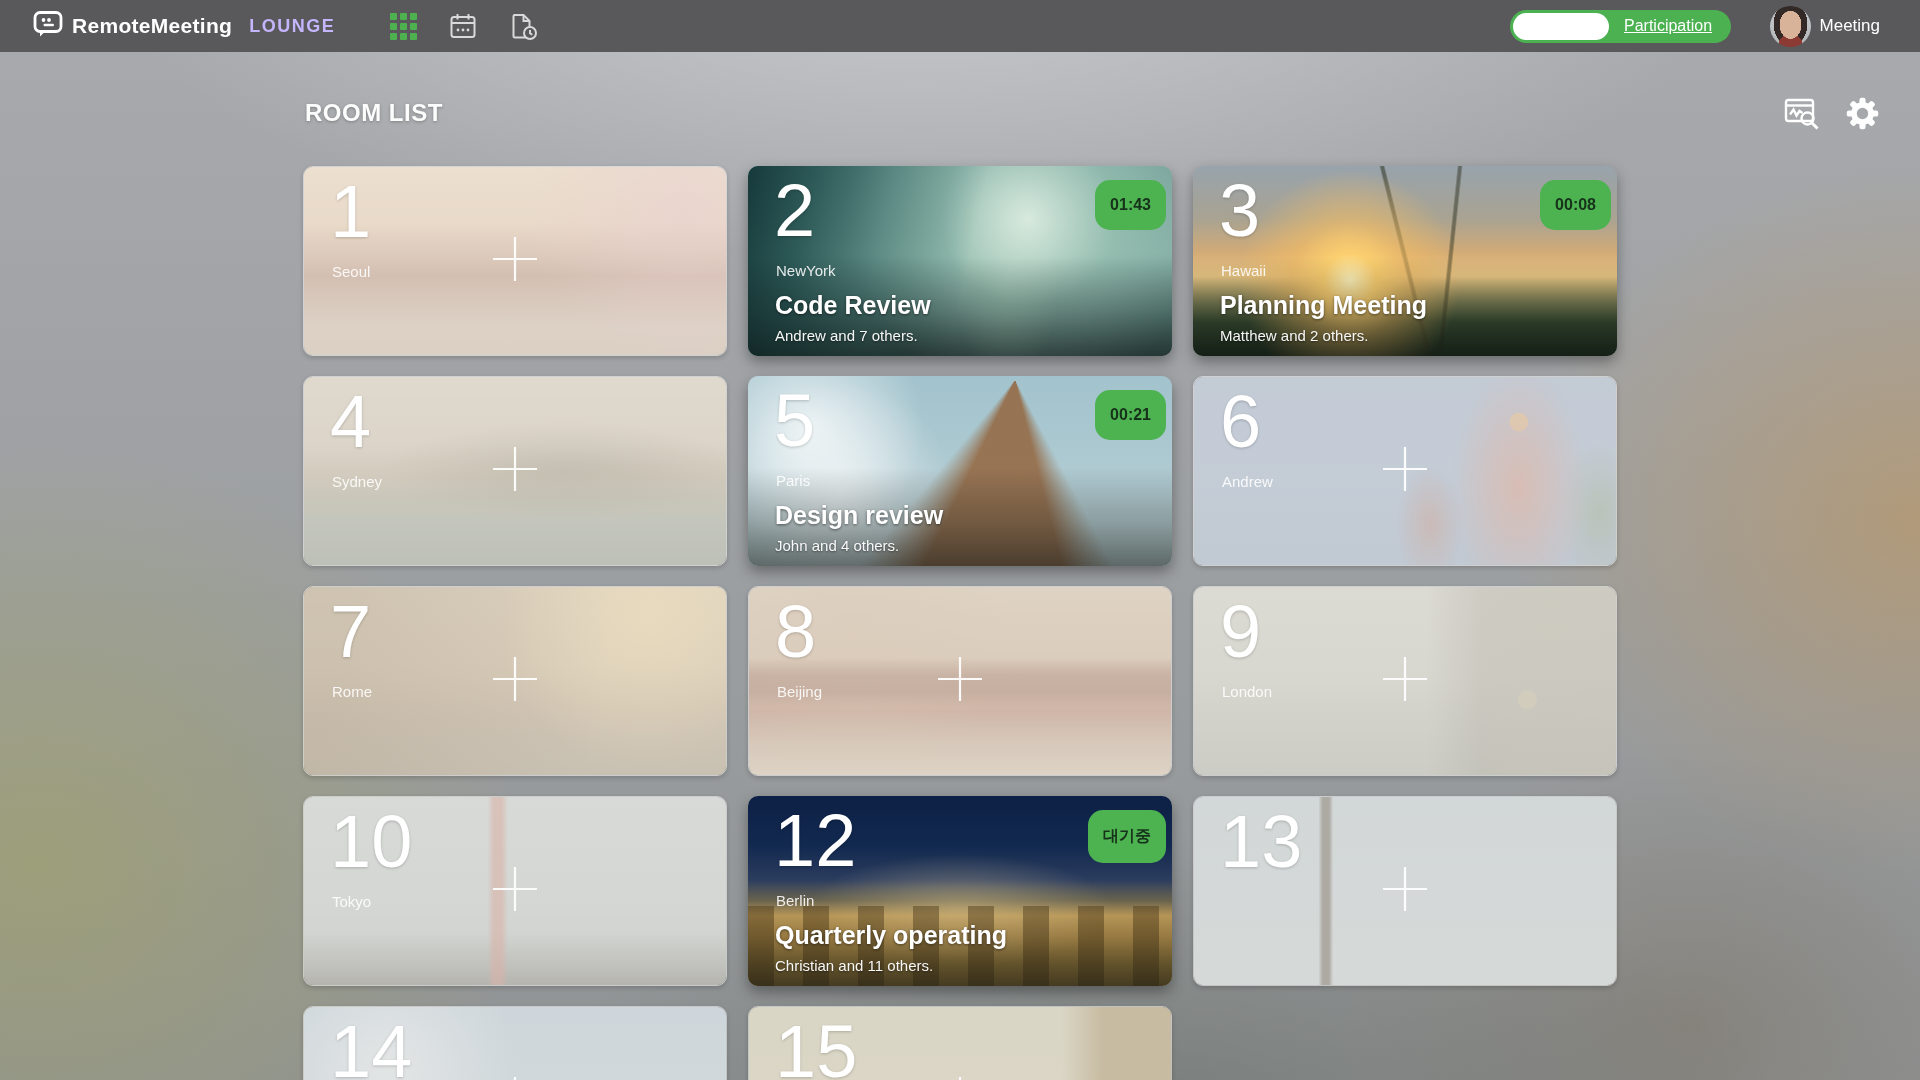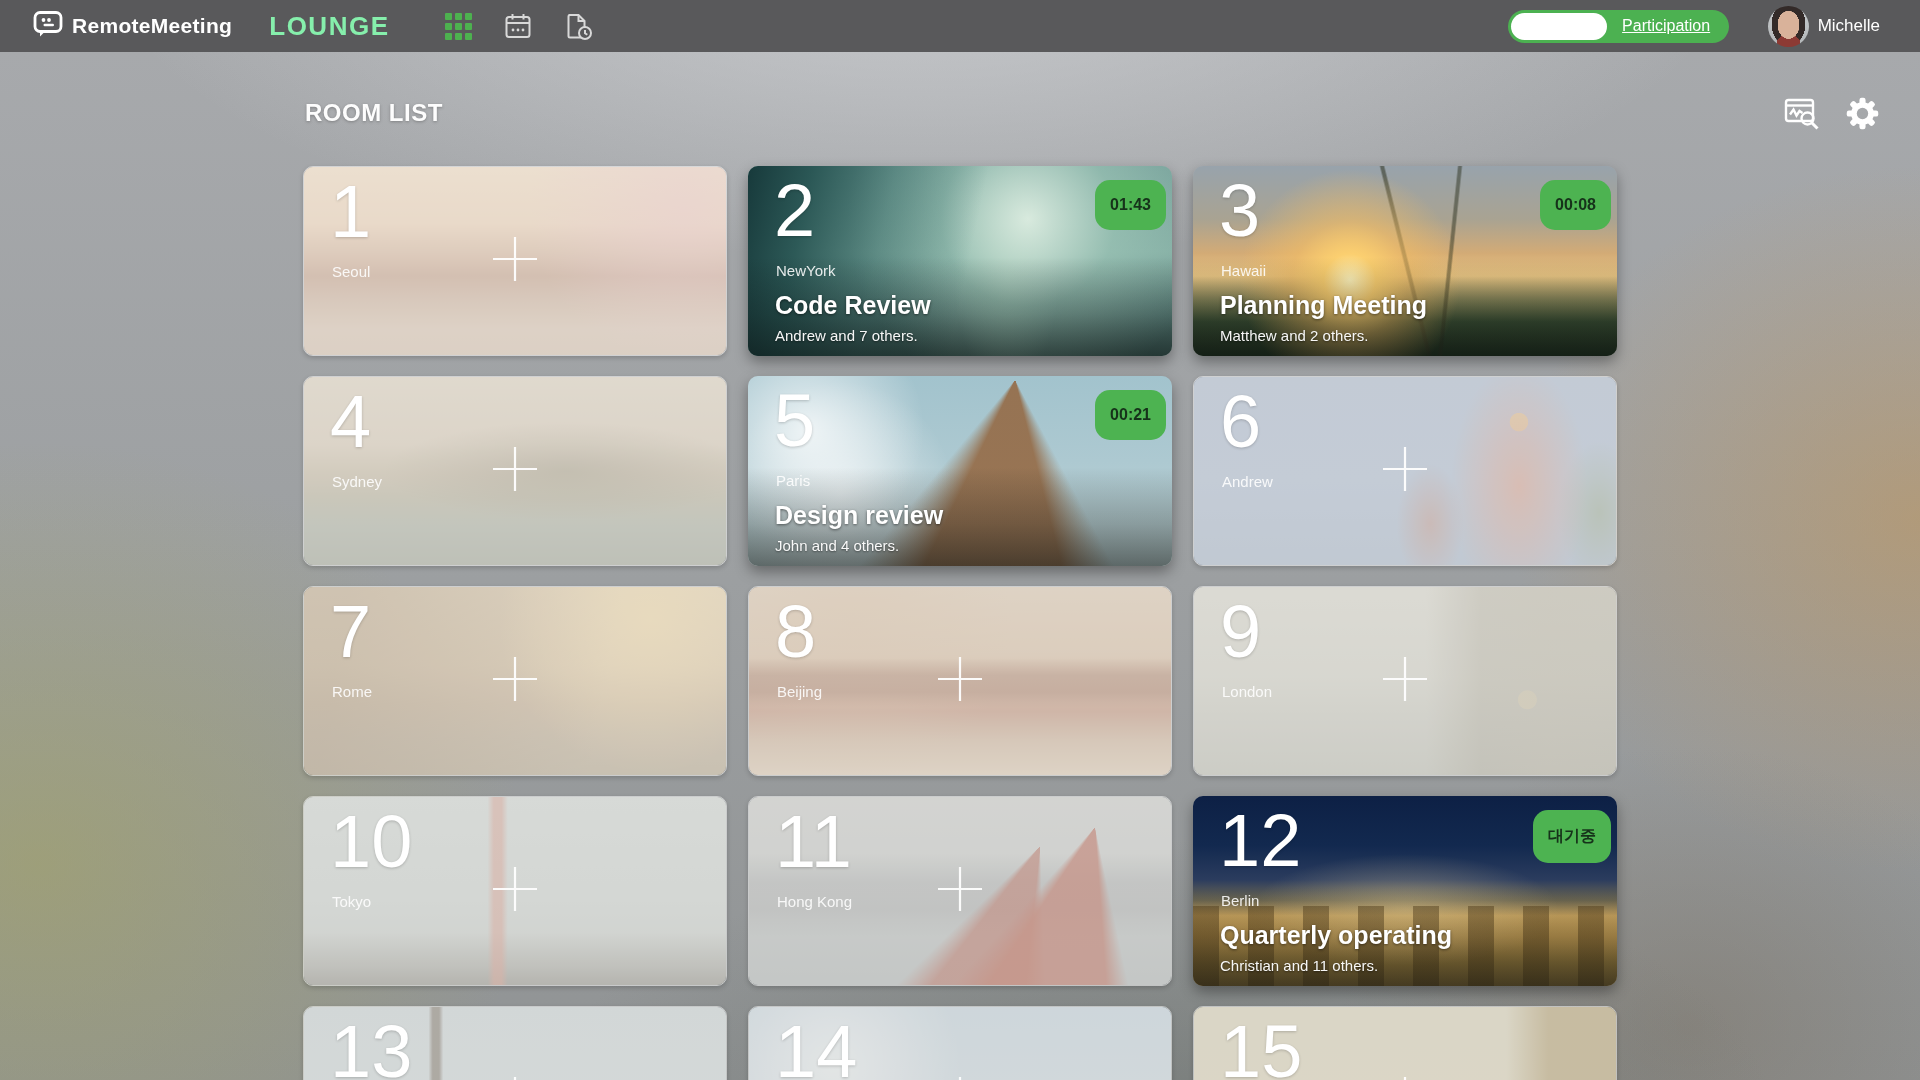--- a/index.html
+++ b/index.html
@@ -16,21 +16,21 @@
       linear-gradient(180deg,#a8aaad 0%,#9da0a2 50%,#909394 100%);
   }
 
   
   .topbar{
     position:absolute; top:0; left:0; right:0; height:52px;
     background:#59595b; display:flex; align-items:center; z-index:20;gap:9px;
   }
   .brand-group{ display:flex; align-items:center; margin-left:33px; gap:9px; cursor:pointer; }
   .brand-name{ color:#fff; font-size:21px; font-weight:600; letter-spacing:.3px; }
-  .lounge-title{ margin-left:28px; color:#86efac; font-size:26px; font-weight:700; letter-spacing:1.5px; }
+  .lounge-title{ margin-left:8px; color:#c4b5fd; font-size:18px; font-weight:700; letter-spacing:1.5px; }
   .topbar-icons{ display:flex; align-items:center; gap:32px; margin-left:46px; }
   .icon-btn{ background:none; border:none; padding:0; line-height:0; cursor:pointer; }
 
   .topbar-right{ margin-left:auto; display:flex; align-items:center; margin-right:40px; }
   .toggle{
     position:relative; width:221px; height:33px; border-radius:17px;
     background:#4cb151; border:none; cursor:pointer;
   }
   .toggle-knob{ position:absolute; left:3px; top:3px; width:96px; height:27px; border-radius:14px; background:#fff; }
   .toggle-label{
@@ -223,21 +223,21 @@
         </svg>
       </button>
     </nav>
 
     <div class="topbar-right">
       <button class="toggle">
         <span class="toggle-knob"></span>
         <span class="toggle-label">Participation</span>
       </button>
       <button class="avatar"></button>
-      <span class="user-name">Michelle</span>
+      <span class="user-name">Meeting</span>
     </div>
   </header>
 
   <h1 class="page-title">ROOM LIST</h1>
 
   <div class="header-actions">
     <button class="icon-btn">
       <svg width="38" height="38" viewBox="0 0 38 38" fill="none" stroke="#fff" stroke-width="2.4">
         <rect x="3" y="6" width="27" height="21" rx="2.5"></rect>
         <line x1="3" y1="11.5" x2="30" y2="11.5"></line>
@@ -388,34 +388,20 @@
     <div class="room-number">10</div>
     <div class="room-city">Tokyo</div>
     <span class="plus-icon">
       <svg width="46" height="46" viewBox="0 0 46 46">
         <line x1="23" y1="1" x2="23" y2="45" stroke="#fff" stroke-width="2.2"></line>
         <line x1="1" y1="23" x2="45" y2="23" stroke="#fff" stroke-width="2.2"></line>
       </svg>
     </span>
 
   </div>
-      <div class="room-card state-empty">
-    <div class="room-photo room-11"></div>
-    <div class="room-wash"></div>
-
-    <div class="room-number">11</div>
-    <div class="room-city">Hong Kong</div>
-    <span class="plus-icon">
-      <svg width="46" height="46" viewBox="0 0 46 46">
-        <line x1="23" y1="1" x2="23" y2="45" stroke="#fff" stroke-width="2.2"></line>
-        <line x1="1" y1="23" x2="45" y2="23" stroke="#fff" stroke-width="2.2"></line>
-      </svg>
-    </span>
-
-  </div>
       <div class="room-card state-active">
     <div class="room-photo room-12"></div>
 
     <div class="room-shade"></div>
     <div class="room-number">12</div>
     <div class="room-city">Berlin</div>
 
     <div class="room-badge">대기중</div>
     <div class="room-title">Quarterly operating</div>
     <div class="room-participants">Christian and 11 others.</div>

